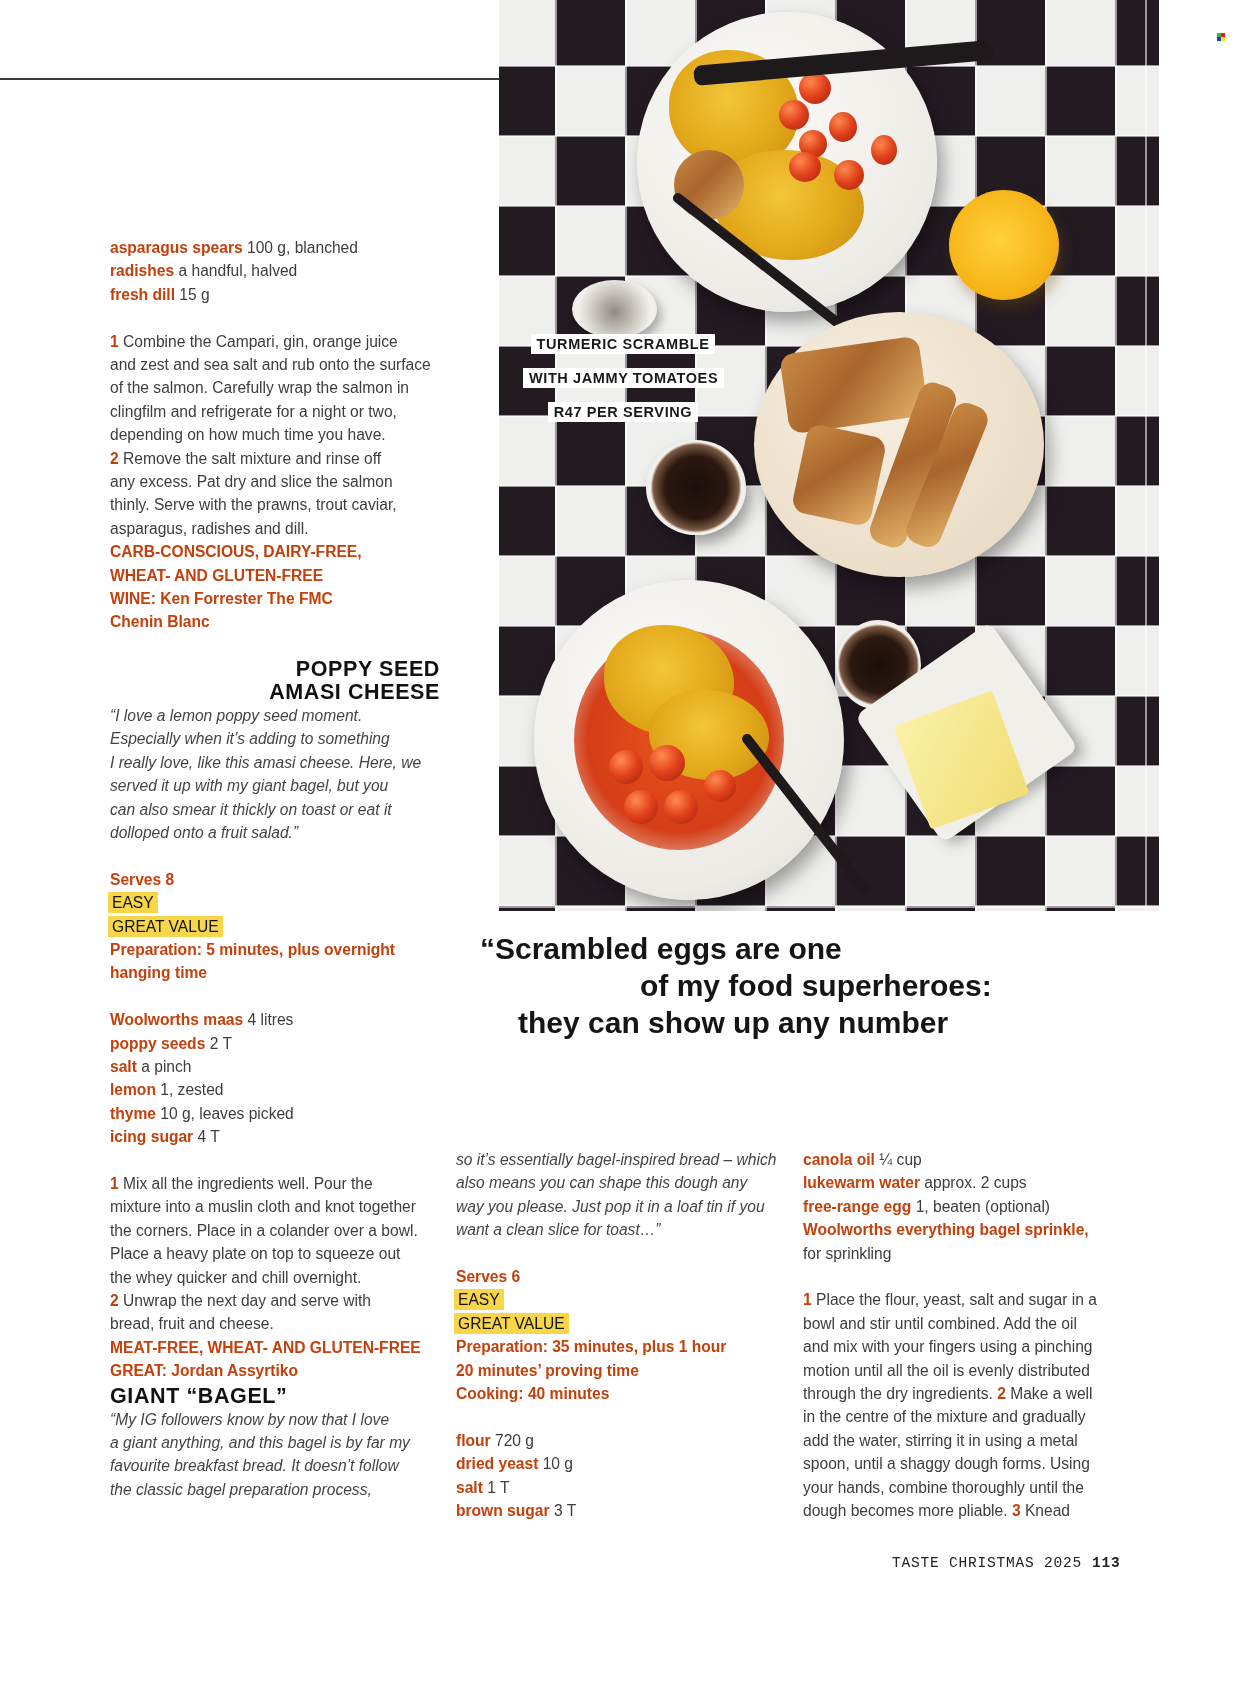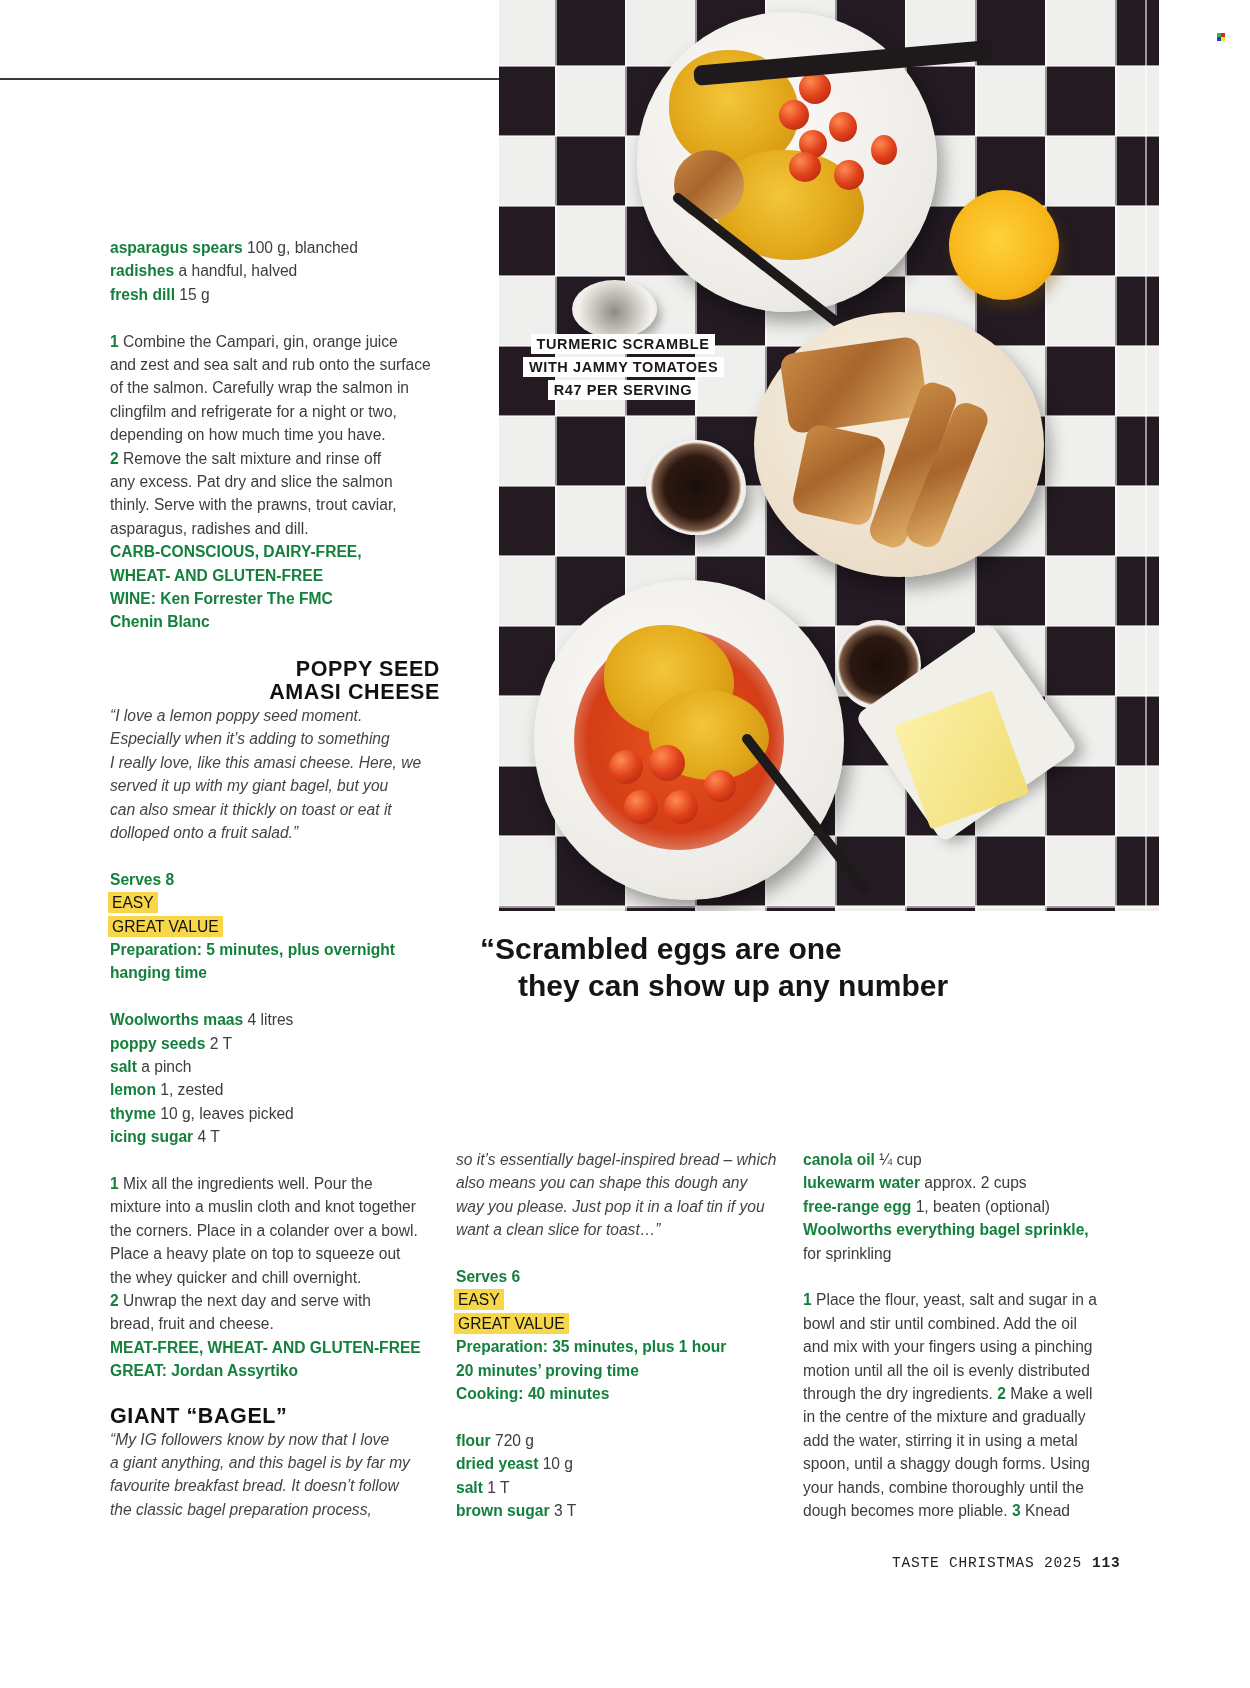--- a/index.html
+++ b/index.html
@@ -33,28 +33,28 @@
   .sauce { position: absolute; border-radius: 50%; background: radial-gradient(circle, #e9561d 0%, #d43d16 60%, rgba(210,60,20,0) 100%); }
   .knife, .fork { position: absolute; background: #1e1a1c; border-radius: 8px; transform-origin: left center; }
   .cup { position: absolute; border-radius: 50%; background: radial-gradient(circle, #1b0f0b 0%, #2b1810 45%, #7b5a44 62%, #f4f1ec 66%, #e3dfd8 100%); box-shadow: 5px 8px 14px rgba(0,0,0,0.35); }
   .juice { position: absolute; border-radius: 50%; background: radial-gradient(circle at 45% 45%, #ffd23a 0%, #f6b317 65%, #e59a10 85%, rgba(240,170,30,0.5) 100%); box-shadow: 4px 8px 14px rgba(120,80,0,0.35); }
   .bowl-salt { position: absolute; border-radius: 50%; background: radial-gradient(circle at 50% 55%, #8f8b84 0%, #d9d6cf 50%, #f3f2ee 70%, #e2dfd8 100%); box-shadow: 4px 6px 10px rgba(0,0,0,0.3); }
   .toast { position: absolute; border-radius: 14px; background: linear-gradient(135deg, #c98a44 0%, #a8652c 45%, #e3b26a 100%); }
   .board { position: absolute; background: #f1efe9; border-radius: 10px; box-shadow: 5px 8px 14px rgba(0,0,0,0.3); }
   .butter { position: absolute; background: linear-gradient(135deg, #fbf1a8 0%, #f1dd74 100%); border-radius: 4px; }
 
   .photo-caption { position: absolute; left: 523px; top: 334px; width: 200px; text-align: center; }
-  .photo-caption .cap-line { display: inline-block; background: #ffffff; color: #1a1a1a; font-weight: bold; font-size: 14.5px; letter-spacing: 0.6px; padding: 1px 6px; margin-bottom: 3px; line-height: 18px; white-space: nowrap; }
+  .photo-caption .cap-line { display: inline-block; background: #ffffff; color: #1a1a1a; font-weight: bold; font-size: 14.5px; letter-spacing: 0.6px; padding: 1px 6px; margin-bottom: 14px; line-height: 18px; white-space: nowrap; }
 
   
   .col { position: absolute; font-size: 15.6px; line-height: 23.4px; color: #3d3d3d; }
   .col-left { left: 110px; top: 236px; width: 330px; }
   .col-mid { left: 456px; top: 1148px; width: 330px; }
   .col-right { left: 803px; top: 1148px; width: 330px; }
-  .b { font-weight: bold; color: #15803d; }
+  .b { font-weight: bold; color: #c2410c; }
   .line { display: block; white-space: nowrap; }
   .gap { display: block; height: 23.4px; }
   .it { font-style: italic; color: #444; }
   .hl { display: inline-block; background: #f7d649; font-weight: normal; color: #111; padding: 0 4px; line-height: 21px; margin: 1px 0 1px -2px; }
   .recipe-title { font-weight: bold; color: #111; font-size: 21.5px; line-height: 23px; letter-spacing: 0.6px; margin-top: 6px; }
 
   .pull-quote { position: absolute; left: 480px; top: 930px; width: 700px; font-weight: bold; font-size: 30px; line-height: 37px; color: #151515; }
   .pull-quote .q { display: block; white-space: nowrap; }
 
   .footer { position: absolute; left: 892px; top: 1555px; font-size: 14.5px; letter-spacing: 0.8px; color: #222; white-space: nowrap; font-family: Liberation Mono, monospace; }
@@ -178,33 +178,34 @@
     <span class="line">mixture into a muslin cloth and knot together</span>
     <span class="line">the corners. Place in a colander over a bowl.</span>
     <span class="line">Place a heavy plate on top to squeeze out</span>
     <span class="line">the whey quicker and chill overnight.</span>
     <span class="line"><span class="b">2</span><span> Unwrap the next day and serve with</span></span>
     <span class="line">bread, fruit and cheese.</span>
   </div>
   <span class="line b">MEAT-FREE, WHEAT- AND GLUTEN-FREE</span>
   <span class="line b">GREAT: Jordan Assyrtiko</span>
 
-  <div class="recipe-title" style="margin-top:22px;">
+  <div class="recipe-title" style="margin-top:2px;">
     <span class="line">GIANT “BAGEL”</span>
   </div>
   <div class="it">
     <span class="line">“My IG followers know by now that I love</span>
     <span class="line">a giant anything, and this bagel is by far my</span>
     <span class="line">favourite breakfast bread. It doesn’t follow</span>
     <span class="line">the classic bagel preparation process,</span>
   </div>
 </div>
 
 <div class="pull-quote">
   <span class="q" style="padding-left:0px;">“Scrambled eggs are one</span>
+  <span class="q" style="padding-left:160px;">of my food superheroes:</span>
   <span class="q" style="padding-left:38px;">they can show up any number</span>
 </div>
 
 <div class="col col-mid">
   <div class="it">
     <span class="line">so it’s essentially bagel-inspired bread – which</span>
     <span class="line">also means you can shape this dough any</span>
     <span class="line">way you please. Just pop it in a loaf tin if you</span>
     <span class="line">want a clean slice for toast…”</span>
   </div>

